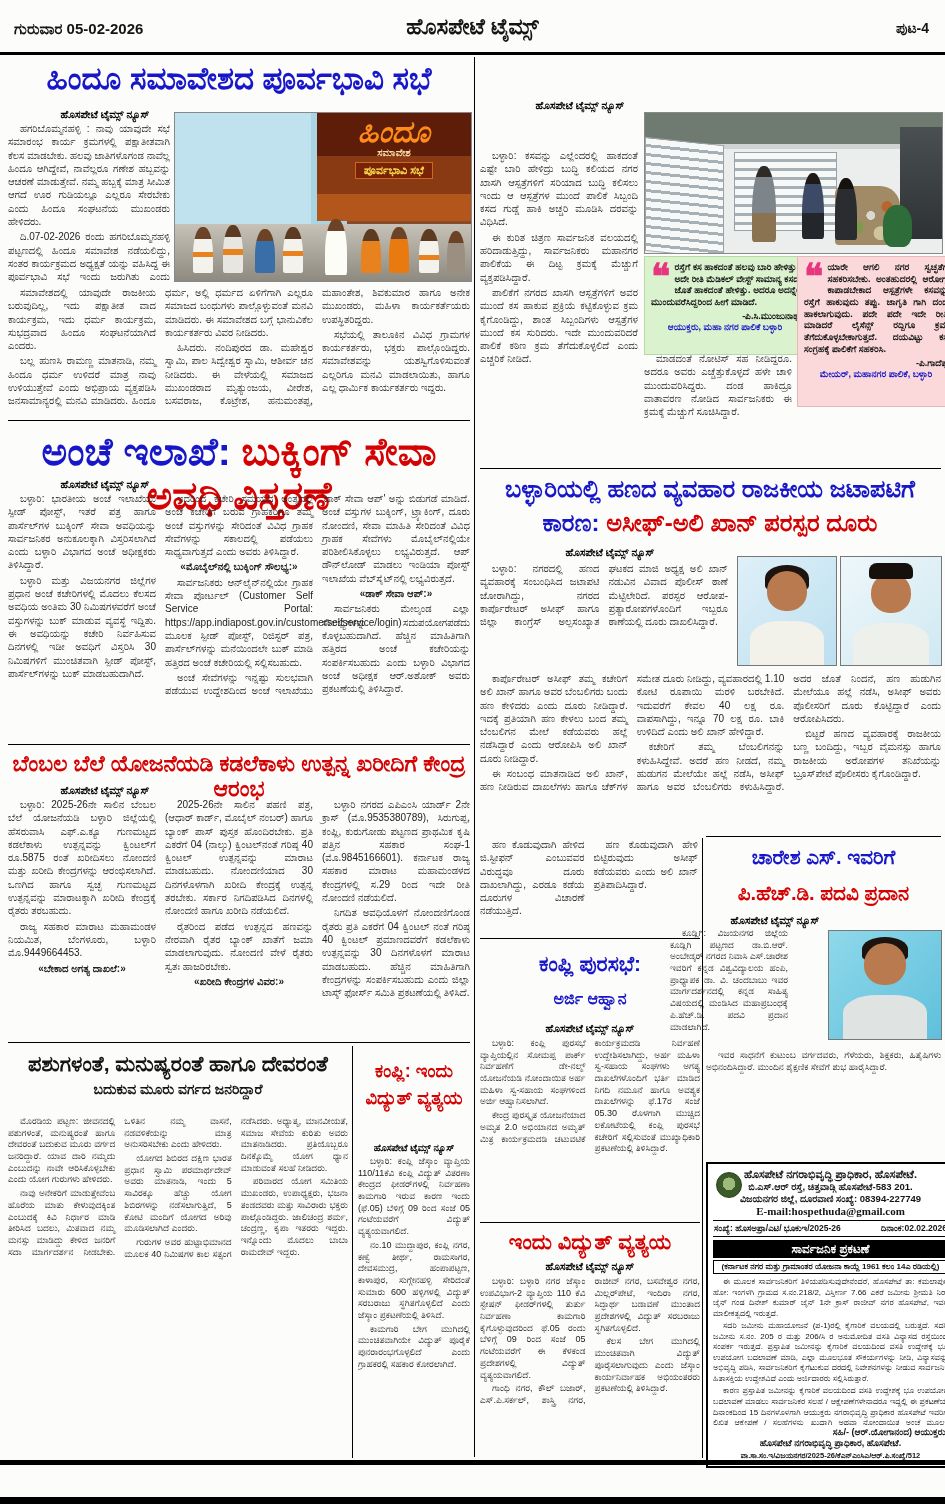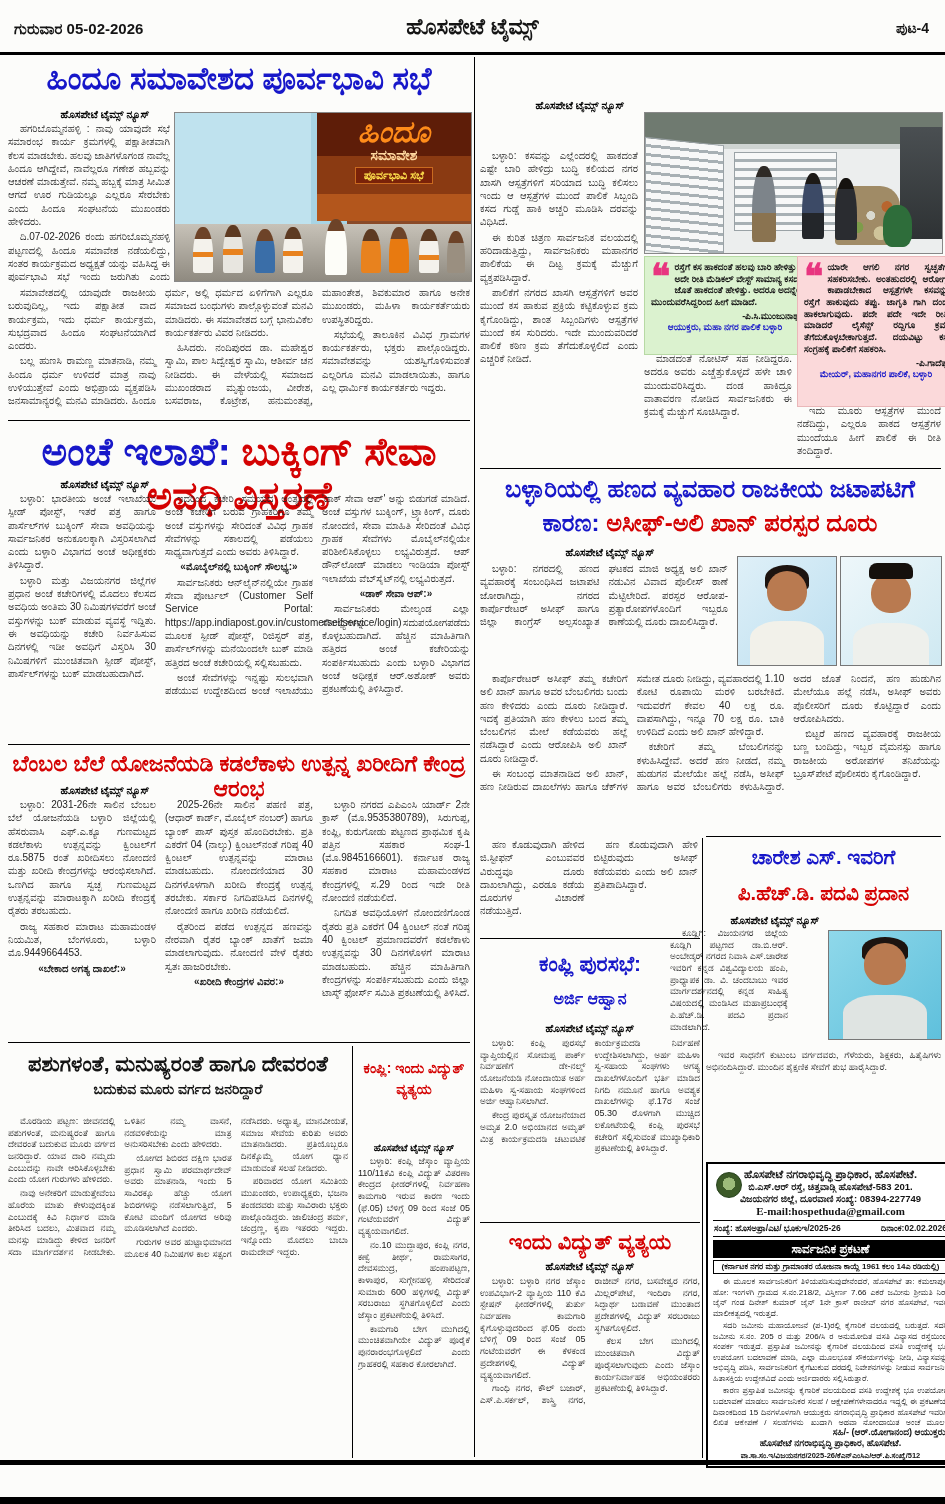--- a/index.html
+++ b/index.html
@@ -20,21 +20,21 @@
   .hdr-date{font-weight:bold;font-size:15px;}
   .masthead{font-weight:bold;font-size:22px;text-align:center;}
   .hdr-page{font-weight:bold;font-size:14px;text-align:right;}
   
   .photo{position:absolute;overflow:hidden;border:1px solid #888;}
   .photoA{background:linear-gradient(90deg,#bfe2ee 0 46%,#a8d4e4 46% 58%,#8a4a28 58% 100%);text-decoration:underline;}
   .pa-banner{position:absolute;right:0;top:0;width:52%;height:62%;
              background:linear-gradient(180deg,#5e1d08 0 40%,#8a3a12 40% 75%,#b3561c 75% 100%);
              color:#ff9d2e;text-align:center;padding-top:4px;}
   .pa-banner .t1{font-size:30px;font-weight:bold;font-style:italic;color:#ff8c1a;line-height:1;}
-  .pa-banner .t2{font-size:14px;font-weight:bold;color:#ffd9a0;}
+  .pa-banner .t2{font-size:10px;font-weight:bold;color:#ffd9a0;}
   .pa-banner .t3{display:inline-block;margin-top:3px;font-size:11px;font-weight:bold;color:#ffe14d;background:#7a2208;padding:1px 8px;border:1px solid #c96a20;}
   .pa-stage{position:absolute;left:0;bottom:0;width:100%;height:34%;background:linear-gradient(180deg,#c7c2b8,#8f8a80);}
   .person{position:absolute;border-radius:45% 45% 10% 10%/60% 60% 6% 6%;}
   .photoB{background:linear-gradient(180deg,#6f7a70 0 22%,#cfd4d2 22% 26%,#eceeee 26% 100%);}
   .pb-gate{position:absolute;background:repeating-linear-gradient(180deg,#f7f8f8 0 6px,#a7b0b4 6px 9px);border:1px solid #9aa2a6;}
   .pb-truck{position:absolute;right:0;top:10%;width:14%;height:80%;background:linear-gradient(180deg,#4a4f52,#2e3234);}
   .pb-trash{position:absolute;background:
       radial-gradient(circle at 20% 30%,#e0a33a 0 8%,transparent 9%),
       radial-gradient(circle at 55% 50%,#d9d9cf 0 9%,transparent 10%),
       radial-gradient(circle at 80% 35%,#b8652f 0 8%,transparent 9%),
@@ -149,23 +149,20 @@
   </div>
   <div class="qbox qpink" style="left:797px;top:256px;width:144px;height:140px;">
     <span class="qmark">❝</span>
     <span>ಯಾರೇ ಆಗಲಿ ನಗರ ಸ್ವಚ್ಛತೆಗೆ ಸಹಕರಿಸಬೇಕು. ಅಂತಹುದರಲ್ಲಿ ಆರೋಗ್ಯ ಕಾಪಾಡಬೇಕಾದ ಆಸ್ಪತ್ರೆಗಳೇ ಕಸವನ್ನು ರಸ್ತೆಗೆ ಹಾಕುವುದು ತಪ್ಪು. ಜಾಗೃತಿ ಗಾಗಿ ದಂಡ ಹಾಕಲಾಗುವುದು. ಪದೇ ಪದೇ ಇದೇ ರೀತಿ ಮಾಡಿದರೆ ಲೈಸೆನ್ಸ್ ರದ್ದಿಗೂ ಕ್ರಮ ತೆಗೆದುಕೊಳ್ಳಬೇಕಾಗುತ್ತದೆ. ದಯವಿಟ್ಟು ಕಸ ಸಂಗ್ರಹಕ್ಕೆ ಪಾಲಿಕೆಗೆ ಸಹಕರಿಸಿ.</span>
     <span class="qname">-ಪಿ.ಗಾದೆಪ್ಪ</span>
     <span class="qrole">ಮೇಯರ್, ಮಹಾನಗರ ಪಾಲಿಕೆ, ಬಳ್ಳಾರಿ</span>
   </div>
   <div class="abs bodytext" style="left:644px;top:352px;width:148px;height:112px;">
       <p>ಮಾಡದಂತೆ ನೋಟಿಸ್ ಸಹ ನೀಡಿದ್ದರೂ. ಅದರೂ ಅವರು ಎಚ್ಚೆತ್ತುಕೊಳ್ಳದೆ ಹಳೇ ಚಾಳಿ ಮುಂದುವರಿಸಿದ್ದರು. ದಂಡ ಹಾಕಿದ್ರೂ ವಾತಾವರಣ ನೋಡಿದ ಸಾರ್ವಜನಿಕರು ಈ ಕ್ರಮಕ್ಕೆ ಮೆಚ್ಚುಗೆ ಸೂಚಿಸಿದ್ದಾರೆ.</p>
     </div>
-  <div class="abs bodytext" style="left:797px;top:404px;width:144px;height:60px;">
-      <p>ಇದು ಮೂರು ಆಸ್ಪತ್ರೆಗಳ ಮುಂದೆ ನಡೆದಿದ್ದು, ಎಲ್ಲರೂ ಹಾಕದ ಆಸ್ಪತ್ರೆಗಳ ಮುಂದೆಯೂ ಹೀಗೆ ಪಾಲಿಕೆ ಈ ರೀತಿ ತಂದಿದ್ದಾರೆ.</p>
-    </div>
   <div class="rule" style="left:480px;top:468px;width:461px;height:1px;"></div>
 
   <div class="abs hl" style="left:8px;top:430px;width:462px;font-size:39px;">
     <span class="blue">ಅಂಚೆ ಇಲಾಖೆ:</span><span class="red"> ಬುಕ್ಕಿಂಗ್ ಸೇವಾ ಅವಧಿ ವಿಸ್ತರಣೆ</span>
   </div>
   <div class="abs byline" style="left:30px;top:478px;width:150px;">ಹೊಸಪೇಟೆ ಟೈಮ್ಸ್ ನ್ಯೂಸ್</div>
   <div class="abs bodytext cols3" style="left:8px;top:492px;width:462px;height:248px;">
       <p>ಬಳ್ಳಾರಿ: ಭಾರತೀಯ ಅಂಚೆ ಇಲಾಖೆಯು ಸ್ಪೀಡ್ ಪೋಸ್ಟ್, ಇತರೆ ಪತ್ರ ಹಾಗೂ ಪಾರ್ಸೆಲ್‌ಗಳ ಬುಕ್ಕಿಂಗ್ ಸೇವಾ ಅವಧಿಯನ್ನು ಸಾರ್ವಜನಿಕರ ಅನುಕೂಲಕ್ಕಾಗಿ ವಿಸ್ತರಿಸಲಾಗಿದೆ ಎಂದು ಬಳ್ಳಾರಿ ವಿಭಾಗದ ಅಂಚೆ ಅಧೀಕ್ಷಕರು ತಿಳಿಸಿದ್ದಾರೆ.</p>
       <p>ಬಳ್ಳಾರಿ ಮತ್ತು ವಿಜಯನಗರ ಜಿಲ್ಲೆಗಳ ಪ್ರಧಾನ ಅಂಚೆ ಕಚೇರಿಗಳಲ್ಲಿ ಮೊದಲು ಕೆಲಸದ ಅವಧಿಯ ಅಂತಿಮ 30 ನಿಮಿಷಗಳವರೆಗೆ ಅಂಚೆ ವಸ್ತುಗಳನ್ನು ಬುಕ್ ಮಾಡುವ ವ್ಯವಸ್ಥೆ ಇದ್ದಿತು. ಈ ಅವಧಿಯನ್ನು ಕಚೇರಿ ನಿರ್ವಹಿಸುವ ದಿನಗಳಲ್ಲಿ ಇಡೀ ಅವಧಿಗೆ ವಿಸ್ತರಿಸಿ 30 ನಿಮಿಷಗಳಿಗೆ ಮುಂಚಿತವಾಗಿ ಸ್ಪೀಡ್ ಪೋಸ್ಟ್, ಪಾರ್ಸೆಲ್‌ಗಳನ್ನು ಬುಕ್ ಮಾಡಬಹುದಾಗಿದೆ.</p>
       <p>ಇದರಿಂದ ಕಚೇರಿ ಸಮಯದ ಅಂತ್ಯದಲ್ಲಿ ಅಂಚೆ ಕಚೇರಿಗೆ ಬರುವ ಗ್ರಾಹಕರಿಗೂ ತಮ್ಮ ಅಂಚೆ ವಸ್ತುಗಳನ್ನು ಸೇರಿದಂತೆ ವಿವಿಧ ಗ್ರಾಹಕ ಸೇವೆಗಳನ್ನು ಸಕಾಲದಲ್ಲಿ ಪಡೆಯಲು ಸಾಧ್ಯವಾಗುತ್ತದೆ ಎಂದು ಅವರು ತಿಳಿಸಿದ್ದಾರೆ.</p>
@@ -204,42 +201,42 @@
       <p>ಬಿಟ್ಟರೆ ಹಣದ ವ್ಯವಹಾರಕ್ಕೆ ರಾಜಕೀಯ ಬಣ್ಣ ಬಂದಿದ್ದು, ಇಬ್ಬರ ವೈಮನಸ್ಸು ಹಾಗೂ ರಾಜಕೀಯ ಅರೋಪಗಳ ತನಿಖೆಯನ್ನು ಬ್ರೂಸ್‌ಪೇಟೆ ಪೊಲೀಸರು ಕೈಗೊಂಡಿದ್ದಾರೆ.</p>
     </div>
   <div class="abs bodytext cols2" style="left:480px;top:838px;width:218px;height:94px;">
       <p>ಹಣ ಕೊಡುವುದಾಗಿ ಹೇಳಿದ ಜಿ.ಸ್ಟೀಫನ್ ಎಂಬುವವರ ವಿರುದ್ಧವೂ ದೂರು ದಾಖಲಾಗಿದ್ದು, ಎರಡೂ ಕಡೆಯ ದೂರುಗಳ ವಿಚಾರಣೆ ನಡೆಯುತ್ತಿದೆ.</p>
       <p>ಹಣ ಕೊಡುವುದಾಗಿ ಹೇಳಿ ಬಿಟ್ಟಿರುವುದು ಅಸೀಫ್ ಕಡೆಯವರು ಎಂದು ಅಲಿ ಖಾನ್ ಪ್ರತಿಪಾದಿಸಿದ್ದಾರೆ.</p>
     </div>
 
   <div class="abs hl red" style="left:8px;top:752px;width:462px;font-size:22px;">ಬೆಂಬಲ ಬೆಲೆ ಯೋಜನೆಯಡಿ ಕಡಲೆಕಾಳು ಉತ್ಪನ್ನ ಖರೀದಿಗೆ ಕೇಂದ್ರ ಆರಂಭ</div>
   <div class="abs byline" style="left:30px;top:784px;width:150px;">ಹೊಸಪೇಟೆ ಟೈಮ್ಸ್ ನ್ಯೂಸ್</div>
   <div class="abs bodytext cols3" style="left:8px;top:798px;width:462px;height:240px;">
-      <p>ಬಳ್ಳಾರಿ: 2031-26ನೇ ಸಾಲಿನ ಬೆಂಬಲ ಬೆಲೆ ಯೋಜನೆಯಡಿ ಬಳ್ಳಾರಿ ಜಿಲ್ಲೆಯಲ್ಲಿ ಹೆಸರುವಾಸಿ ಎಫ್.ಎ.ಕ್ಯೂ ಗುಣಮಟ್ಟದ ಕಡಲೆಕಾಳು ಉತ್ಪನ್ನವನ್ನು ಕ್ವಿಂಟಲ್‌ಗೆ ರೂ.5875 ರಂತೆ ಖರೀದಿಸಲು ನೋಂದಣಿ ಮತ್ತು ಖರೀದಿ ಕೇಂದ್ರಗಳನ್ನು ಆರಂಭಿಸಲಾಗಿದೆ. ಒಣಗಿದ ಹಾಗೂ ಸ್ವಚ್ಛ ಗುಣಮಟ್ಟದ ಉತ್ಪನ್ನವನ್ನು ಮಾರಾಟಕ್ಕಾಗಿ ಖರೀದಿ ಕೇಂದ್ರಕ್ಕೆ ರೈತರು ತರಬಹುದು.</p>
+      <p>ಬಳ್ಳಾರಿ: 2025-26ನೇ ಸಾಲಿನ ಬೆಂಬಲ ಬೆಲೆ ಯೋಜನೆಯಡಿ ಬಳ್ಳಾರಿ ಜಿಲ್ಲೆಯಲ್ಲಿ ಹೆಸರುವಾಸಿ ಎಫ್.ಎ.ಕ್ಯೂ ಗುಣಮಟ್ಟದ ಕಡಲೆಕಾಳು ಉತ್ಪನ್ನವನ್ನು ಕ್ವಿಂಟಲ್‌ಗೆ ರೂ.5875 ರಂತೆ ಖರೀದಿಸಲು ನೋಂದಣಿ ಮತ್ತು ಖರೀದಿ ಕೇಂದ್ರಗಳನ್ನು ಆರಂಭಿಸಲಾಗಿದೆ. ಒಣಗಿದ ಹಾಗೂ ಸ್ವಚ್ಛ ಗುಣಮಟ್ಟದ ಉತ್ಪನ್ನವನ್ನು ಮಾರಾಟಕ್ಕಾಗಿ ಖರೀದಿ ಕೇಂದ್ರಕ್ಕೆ ರೈತರು ತರಬಹುದು.</p>
       <p>ರಾಜ್ಯ ಸಹಕಾರ ಮಾರಾಟ ಮಹಾಮಂಡಳ ನಿಯಮಿತ, ಬೆಂಗಳೂರು, ಬಳ್ಳಾರಿ ಮೊ.9449664453.</p>
       <p class="subhead">«ಬೇಕಾದ ಅಗತ್ಯ ದಾಖಲೆ:»</p>
       <p>2025-26ನೇ ಸಾಲಿನ ಪಹಣಿ ಪತ್ರ, (ಆಧಾರ್ ಕಾರ್ಡ್, ಮೊಬೈಲ್ ನಂಬರ್) ಹಾಗೂ ಬ್ಯಾಂಕ್ ಪಾಸ್ ಪುಸ್ತಕ ಹೊಂದಿರಬೇಕು. ಪ್ರತಿ ಎಕರೆಗೆ 04 (ನಾಲ್ಕು) ಕ್ವಿಂಟಲ್‌ನಂತೆ ಗರಿಷ್ಠ 40 ಕ್ವಿಂಟಲ್ ಉತ್ಪನ್ನವನ್ನು ಮಾರಾಟ ಮಾಡಬಹುದು. ನೋಂದಣಿಯಾದ 30 ದಿನಗಳೊಳಗಾಗಿ ಖರೀದಿ ಕೇಂದ್ರಕ್ಕೆ ಉತ್ಪನ್ನ ತರಬೇಕು. ಸರ್ಕಾರ ನಿಗದಿಪಡಿಸಿದ ದಿನಗಳಲ್ಲಿ ನೋಂದಣಿ ಹಾಗೂ ಖರೀದಿ ನಡೆಯಲಿದೆ.</p>
       <p>ರೈತರಿಂದ ಪಡೆದ ಉತ್ಪನ್ನದ ಹಣವನ್ನು ನೇರವಾಗಿ ರೈತರ ಬ್ಯಾಂಕ್ ಖಾತೆಗೆ ಜಮಾ ಮಾಡಲಾಗುವುದು. ನೋಂದಣಿ ವೇಳೆ ರೈತರು ಸ್ವತಃ ಹಾಜರಿರಬೇಕು.</p>
       <p class="subhead">«ಖರೀದಿ ಕೇಂದ್ರಗಳ ವಿವರ:»</p>
       <p>ಬಳ್ಳಾರಿ ನಗರದ ಎಪಿಎಂಸಿ ಯಾರ್ಡ್ 2ನೇ ಕ್ರಾಸ್ (ಮೊ.9535380789), ಸಿರುಗುಪ್ಪ, ಕಂಪ್ಲಿ, ಕುರುಗೋಡು ಪಟ್ಟಣದ ಪ್ರಾಥಮಿಕ ಕೃಷಿ ಪತ್ತಿನ ಸಹಕಾರ ಸಂಘ-1 (ಮೊ.9845166601). ಕರ್ನಾಟಕ ರಾಜ್ಯ ಸಹಕಾರ ಮಾರಾಟ ಮಹಾಮಂಡಳದ ಕೇಂದ್ರಗಳಲ್ಲಿ ಸ.29 ರಿಂದ ಇದೇ ರೀತಿ ನೋಂದಣಿ ನಡೆಯಲಿದೆ.</p>
       <p>ನಿಗದಿತ ಅವಧಿಯೊಳಗೆ ನೋಂದಣಿಗೊಂಡ ರೈತರು ಪ್ರತಿ ಎಕರೆಗೆ 04 ಕ್ವಿಂಟಲ್ ನಂತೆ ಗರಿಷ್ಠ 40 ಕ್ವಿಂಟಲ್ ಪ್ರಮಾಣದವರೆಗೆ ಕಡಲೆಕಾಳು ಉತ್ಪನ್ನವನ್ನು 30 ದಿನಗಳೊಳಗೆ ಮಾರಾಟ ಮಾಡಬಹುದು. ಹೆಚ್ಚಿನ ಮಾಹಿತಿಗಾಗಿ ಕೇಂದ್ರಗಳನ್ನು ಸಂಪರ್ಕಿಸಬಹುದು ಎಂದು ಜಿಲ್ಲಾ ಟಾಸ್ಕ್ ಫೋರ್ಸ್ ಸಮಿತಿ ಪ್ರಕಟಣೆಯಲ್ಲಿ ತಿಳಿಸಿದೆ.</p>
     </div>
   <div class="rule" style="left:8px;top:1042px;width:462px;height:1px;"></div>
 
   <div class="abs hl" style="left:8px;top:1052px;width:340px;font-size:21px;">ಪಶುಗಳಂತೆ, ಮನುಷ್ಯರಂತೆ ಹಾಗೂ ದೇವರಂತೆ</div>
   <div class="abs hl" style="left:8px;top:1082px;width:340px;font-size:14px;">ಬದುಕುವ ಮೂರು ವರ್ಗದ ಜನರಿದ್ದಾರೆ</div>
   <div class="abs bodytext cols3 smalltext" style="left:8px;top:1116px;width:340px;height:340px;">
       <p>ಮೊರಡಿಯ ಪಟ್ಟಣ: ಜೀವನದಲ್ಲಿ ಪಶುಗಳಂತೆ, ಮನುಷ್ಯರಂತೆ ಹಾಗೂ ದೇವರಂತೆ ಬದುಕುವ ಮೂರು ವರ್ಗದ ಜನರಿದ್ದಾರೆ. ಯಾವ ದಾರಿ ನಮ್ಮದು ಎಂಬುದನ್ನು ನಾವೇ ಆರಿಸಿಕೊಳ್ಳಬೇಕು ಎಂದು ಯೋಗ ಗುರುಗಳು ಹೇಳಿದರು.</p>
       <p>ನಾವು ಅನೇಕರಿಗೆ ಮಾಡುತ್ತೇವೆಂಬ ಹೊರೆಯ ಮಾತು ಕೇಳುವುದಕ್ಕಿಂತ ಎಂಬುದಕ್ಕೆ ಕಿವಿ ನಿರ್ಧಾರ ಮಾಡಿ ತೀರಿಸಿದ ಬದಲು, ಮಿತವಾದ ನಮ್ಮ ಮನಸ್ಸು ಮಾಡಿದ್ದು ಕೇಳಿದ ಜನರಿಗೆ ಸದಾ ಮಾರ್ಗದರ್ಶನ ನೀಡಬೇಕು. ಒಳಿತಿನ ನಮ್ಮ ವಾಸನೆ, ನಡವಳಿಕೆಯನ್ನು ಮಾತ್ರ ಅನುಸರಿಸಬೇಕು ಎಂದು ಹೇಳಿದರು.</p>
       <p>ಯೋಗದ ಶಿಬಿರದ ದಕ್ಷಿಣ ಭಾರತ ಪ್ರಧಾನ ಸ್ವಾಮಿ ಪರಮಾರ್ಥದೇವ್ ಅವರು ಮಾತನಾಡಿ, ಇಂದು 5 ಸಾವಿರಕ್ಕೂ ಹೆಚ್ಚು ಯೋಗ ಶಿಬಿರಗಳನ್ನು ನಡೆಸಲಾಗುತ್ತಿದೆ, 5 ಕೋಟಿ ಮಂದಿಗೆ ಯೋಗದ ಅರಿವು ಮೂಡಿಸಲಾಗಿದೆ ಎಂದರು.</p>
       <p>ಗುರುಗಳ ಅವರ ಹುಟ್ಟಾಭಿಮಾನದ ಮೂಲಕ 40 ನಿಮಿಷಗಳ ಕಾಲ ಸತ್ಸಂಗ ನಡೆಸಿದರು. ಅಧ್ಯಾತ್ಮ, ಮಾನವೀಯತೆ, ಸಮಾಜ ಸೇವೆಯ ಕುರಿತು ಅವರು ಮಾತನಾಡಿದರು. ಪ್ರತಿಯೊಬ್ಬರೂ ದಿನಕ್ಕೊಮ್ಮೆ ಯೋಗ ಧ್ಯಾನ ಮಾಡುವಂತೆ ಸಲಹೆ ನೀಡಿದರು.</p>
       <p>ಪರಿವಾರದ ಯೋಗ ಸಮಿತಿಯ ಮುಖಂಡರು, ಉಪಾಧ್ಯಕ್ಷರು, ಭಜನಾ ತಂಡದವರು ಮತ್ತು ಸಾವಿರಾರು ಭಕ್ತರು ಪಾಲ್ಗೊಂಡಿದ್ದರು. ಜಾಲಿಚಂದ್ರ ಶರ್ಮ, ಚಂದ್ರಣ್ಣ, ಕೃಪಾ ಇತರರು ಇದ್ದರು. ಇನ್ನೊಂದು ಮೊದಲು ಬಾಬಾ ರಾಮದೇವ್ ಇದ್ದರು.</p>
     </div>
 
-  <div class="abs hl red" style="left:358px;top:1058px;width:112px;font-size:14px;line-height:1.5;">ಕಂಪ್ಲಿ: ಇಂದು ವಿದ್ಯುತ್ ವ್ಯತ್ಯಯ</div>
+  <div class="abs hl red" style="left:358px;top:1058px;width:112px;font-size:18px;line-height:1.5;">ಕಂಪ್ಲಿ: ಇಂದು ವಿದ್ಯುತ್ ವ್ಯತ್ಯಯ</div>
   <div class="abs byline" style="left:358px;top:1142px;width:112px;font-size:9.5px;">ಹೊಸಪೇಟೆ ಟೈಮ್ಸ್ ನ್ಯೂಸ್</div>
   <div class="abs bodytext smalltext" style="left:358px;top:1156px;width:112px;height:300px;">
       <p>ಬಳ್ಳಾರಿ: ಕಂಪ್ಲಿ ಜೆಸ್ಕಾಂ ವ್ಯಾಪ್ತಿಯ 110/11ಕೆವಿ ಕಂಪ್ಲಿ ವಿದ್ಯುತ್ ವಿತರಣಾ ಕೇಂದ್ರದ ಫೀಡರ್‌ಗಳಲ್ಲಿ ನಿರ್ವಹಣಾ ಕಾಮಗಾರಿ ಇರುವ ಕಾರಣ ಇಂದು (ಫೆ.05) ಬೆಳಿಗ್ಗೆ 09 ರಿಂದ ಸಂಜೆ 05 ಗಂಟೆಯವರೆಗೆ ವಿದ್ಯುತ್ ವ್ಯತ್ಯಯವಾಗಲಿದೆ.</p>
       <p>ನಂ.10 ಮುದ್ದಾಪುರ, ಕಂಪ್ಲಿ ನಗರ, ಕಣ್ವೆ ತೀರ್ಥ, ರಾಮಸಾಗರ, ದೇವಸಮುದ್ರ, ಹಂಪಾಪಟ್ಟಣ, ಕಾಳಾಪುರ, ಸುಗ್ಗೇನಹಳ್ಳಿ ಸೇರಿದಂತೆ ಸುಮಾರು 600 ಹಳ್ಳಿಗಳಲ್ಲಿ ವಿದ್ಯುತ್ ಸರಬರಾಜು ಸ್ಥಗಿತಗೊಳ್ಳಲಿದೆ ಎಂದು ಜೆಸ್ಕಾಂ ಪ್ರಕಟಣೆಯಲ್ಲಿ ತಿಳಿಸಿದೆ.</p>
       <p>ಕಾಮಗಾರಿ ಬೇಗ ಮುಗಿದಲ್ಲಿ ಮುಂಚಿತವಾಗಿಯೇ ವಿದ್ಯುತ್ ಪೂರೈಕೆ ಪುನರಾರಂಭಗೊಳ್ಳಲಿದೆ ಎಂದು ಗ್ರಾಹಕರಲ್ಲಿ ಸಹಕಾರ ಕೋರಲಾಗಿದೆ.</p>
     </div>
 
   <div class="rule" style="left:480px;top:938px;width:220px;height:1px;"></div>
   <div class="abs hl blue" style="left:480px;top:952px;width:220px;font-size:21px;">ಕಂಪ್ಲಿ ಪುರಸಭೆ:</div>
   <div class="abs hl blue" style="left:480px;top:990px;width:220px;font-size:16px;">ಅರ್ಜಿ ಆಹ್ವಾನ</div>

